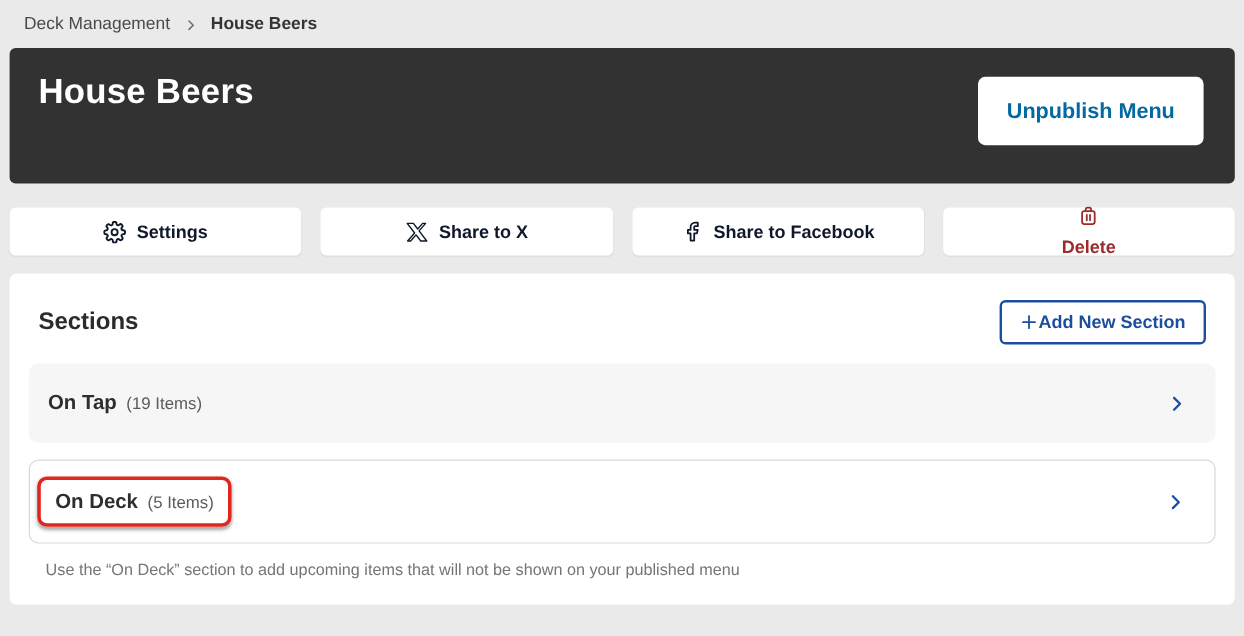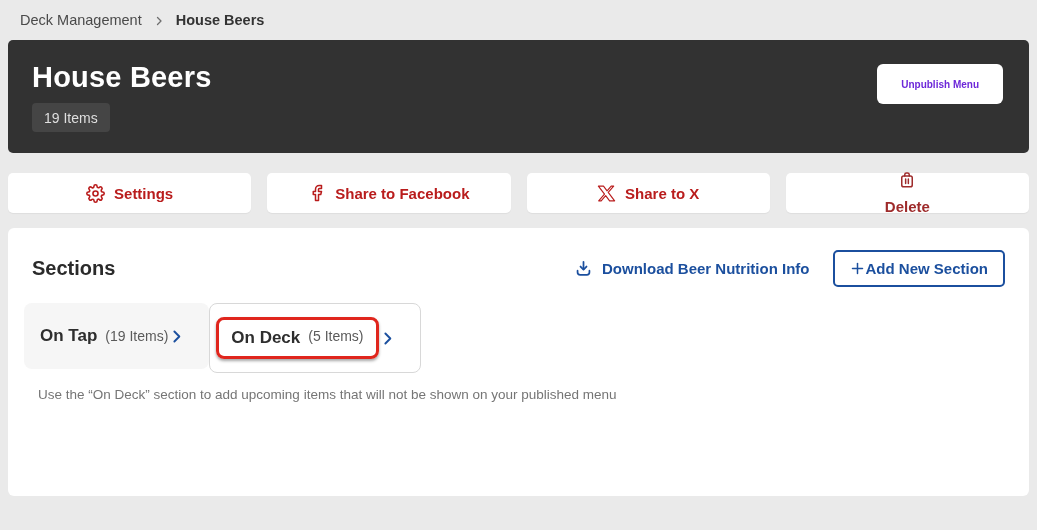--- a/index.html
+++ b/index.html
@@ -30,35 +30,35 @@
   .hero-title {
     margin:0; padding-top:21px; font-size:29px; line-height:32px;
     font-weight:700; color:#FFFFFF; letter-spacing:.2px;
   }
   .hero-badges { display:flex; gap:10px; margin-top:10px; }
   .badge {
     background:#454545; color:#DFDFDF; font-size:14px; height:29px;
     display:inline-flex; align-items:center; padding:0 12px; border-radius:4px;
   }
   .unpublish-btn {
-    position:absolute; top:24px; right:26px; height:40px; padding:0 24px;
+    position:absolute; top:24px; right:26px; height:57px; padding:0 24px;
     background:#FFFFFF; border:none; border-radius:6px;
-    color:#6d28d9; font-weight:700; font-size:10px;
+    color:#0369a1; font-weight:700; font-size:18px;
     font-family:inherit; cursor:pointer;
   }
 
   
   .toolbar {
     display:grid; grid-template-columns:repeat(4,1fr); gap:16px;
     margin:20px 8px 0;
   }
   .tool-btn {
     height:40px; background:#FFFFFF; border:none; border-radius:5px;
     display:flex; align-items:center; justify-content:center; gap:9px;
-    color:#b91c1c; font-weight:600; font-size:15px; font-family:inherit;
+    color:#0f172a; font-weight:600; font-size:15px; font-family:inherit;
     cursor:pointer; box-shadow:0 1px 1px rgba(0,0,0,.05);
   }
   .tool-btn.danger { color:#9E2B2B;flex-direction:column; }
 
   
   .panel {
     margin:15px 8px 0; background:#FFFFFF; border-radius:6px;
     padding:22px 0 22px; min-height:268px;
   }
   .panel-head {
@@ -71,32 +71,32 @@
     display:flex; align-items:center; gap:9px; background:none; border:none;
     color:#1B4F9E; font-weight:600; font-size:15px; font-family:inherit; cursor:pointer;
     padding:0;
   }
   .add-btn {
     display:flex; align-items:center; height:37px; padding:0 15px;
     background:#FFFFFF; border:2px solid #1B4F9E; border-radius:5px;
     color:#1B4F9E; font-weight:600; font-size:15px; font-family:inherit; cursor:pointer;
   }
 
-  .rows { margin:16px 16px 0; display:flex; flex-direction:row; }
+  .rows { margin:16px 16px 0; display:flex; flex-direction:column; gap:14px; }
   .section-row {
     display:flex; align-items:center; border-radius:8px;
     padding:0 24px 0 16px; cursor:pointer;
   }
   .row-ontap { height:66px; background:#F6F6F6; }
   .row-ondeck { height:70px; background:#FFFFFF; border:1px solid #D8D8D8; padding-left:6px; }
   .row-name { font-size:17px; font-weight:700; color:#2E2E2E; }
   .row-count { font-size:14px; color:#5A5A5A; margin-left:8px; }
   .row-chevron { margin-left:auto; color:#1B4F9E; }
   .annotation {
-    display:inline-flex; align-items:flex-start;
+    display:inline-flex; align-items:center;
     border:3px solid #E0261D; border-radius:8px; padding:8px 12px;
     box-shadow:0 2px 3px rgba(0,0,0,.35); background:transparent;
   }
   .panel-note {
     margin:14px 16px 0; padding-left:14px;
     font-size:13.5px; color:#757575;
   }
 </style>
 </head>
 <body>
@@ -107,81 +107,70 @@
     <svg width="12" height="12" viewBox="0 0 24 24" fill="none" stroke="currentColor" stroke-width="2.6" stroke-linecap="round" stroke-linejoin="round">
         <polyline points="9 5 16 12 9 19"></polyline>
       </svg>
   </span>
   <span class="crumb current">House Beers</span>
 </nav>
 
 <header class="hero">
   <h1 class="hero-title">House Beers</h1>
   <div class="hero-badges">
-    <span class="badge">19 Items</span>
   </div>
   <button class="unpublish-btn">Unpublish Menu</button>
 </header>
 
 <div class="toolbar">
   <button class="tool-btn">
     <span>
       <svg width="19" height="19" viewBox="0 0 24 24" fill="none" stroke="currentColor" stroke-width="2" stroke-linecap="round" stroke-linejoin="round">
           <circle cx="12" cy="12" r="3.2"></circle>
           <path d="M19.4 15a1.65 1.65 0 0 0 .33 1.82l.06.06a2 2 0 0 1-2.83 2.83l-.06-.06a1.65 1.65 0 0 0-1.82-.33 1.65 1.65 0 0 0-1 1.51V21a2 2 0 0 1-4 0v-.09A1.65 1.65 0 0 0 9 19.4a1.65 1.65 0 0 0-1.82.33l-.06.06a2 2 0 0 1-2.83-2.83l.06-.06a1.65 1.65 0 0 0 .33-1.82 1.65 1.65 0 0 0-1.51-1H3a2 2 0 0 1 0-4h.09A1.65 1.65 0 0 0 4.6 9a1.65 1.65 0 0 0-.33-1.82l-.06-.06a2 2 0 0 1 2.83-2.83l.06.06a1.65 1.65 0 0 0 1.82.33H9a1.65 1.65 0 0 0 1-1.51V3a2 2 0 0 1 4 0v.09a1.65 1.65 0 0 0 1 1.51 1.65 1.65 0 0 0 1.82-.33l.06-.06a2 2 0 0 1 2.83 2.83l-.06.06a1.65 1.65 0 0 0-.33 1.82V9a1.65 1.65 0 0 0 1.51 1H21a2 2 0 0 1 0 4h-.09a1.65 1.65 0 0 0-1.51 1z"></path>
         </svg>
     </span>
     <span>Settings</span>
   </button>
 
   <button class="tool-btn">
     <span>
+      <svg width="19" height="19" viewBox="-2 -2 28 28" fill="none" stroke="currentColor" stroke-width="1.7" stroke-linejoin="round">
+          <path d="M18.9 1.15h3.68l-8.04 9.19L24 22.85h-7.41l-5.8-7.58-6.64 7.58H.47l8.6-9.83L0 1.15h7.59l5.24 6.93 6.07-6.93z"></path>
+        </svg>
+    </span>
+    <span>Share to X</span>
+  </button>
+
+  <button class="tool-btn">
+    <span>
       <svg width="18" height="18" viewBox="0 0 24 24" fill="none" stroke="currentColor" stroke-width="2" stroke-linecap="round" stroke-linejoin="round">
           <path d="M18 2h-3a5 5 0 0 0-5 5v3H7v4h3v8h4v-8h3l1-4h-4V7a1 1 0 0 1 1-1h3z"></path>
         </svg>
     </span>
     <span>Share to Facebook</span>
-  </button>
-
-  <button class="tool-btn">
-    <span>
-      <svg width="19" height="19" viewBox="-2 -2 28 28" fill="none" stroke="currentColor" stroke-width="1.7" stroke-linejoin="round">
-          <path d="M18.9 1.15h3.68l-8.04 9.19L24 22.85h-7.41l-5.8-7.58-6.64 7.58H.47l8.6-9.83L0 1.15h7.59l5.24 6.93 6.07-6.93z"></path>
-        </svg>
-    </span>
-    <span>Share to X</span>
   </button>
 
   <button class="tool-btn danger">
     <span>
       <svg width="18" height="18" viewBox="0 0 24 24" fill="none" stroke="currentColor" stroke-width="2" stroke-linecap="round" stroke-linejoin="round">
           <rect x="5" y="6.5" width="14" height="14.5" rx="2.5"></rect>
           <path d="M9 6.5V5a2.2 2.2 0 0 1 2.2-2.2h1.6A2.2 2.2 0 0 1 15 5v1.5"></path>
           <path d="M10.2 10.8v6"></path>
           <path d="M13.8 10.8v6"></path>
         </svg>
     </span>
     <span>Delete</span>
   </button>
 </div>
 
 <section class="panel">
   <div class="panel-head">
     <h2 class="panel-title">Sections</h2>
     <div class="panel-actions">
-      <button class="download-link">
-        <span>
-          <svg width="19" height="19" viewBox="0 0 24 24" fill="none" stroke="currentColor" stroke-width="2.2" stroke-linecap="round" stroke-linejoin="round">
-              <path d="M12 3.5v9.3"></path>
-              <path d="M8.2 9.5l3.8 3.9 3.8-3.9"></path>
-              <path d="M4.5 14.8v1.9a3.3 3.3 0 0 0 3.3 3.3h8.4a3.3 3.3 0 0 0 3.3-3.3v-1.9"></path>
-            </svg>
-        </span>
-        <span>Download Beer Nutrition Info</span>
-      </button>
       <button class="add-btn">
         <span>
           <svg width="15" height="15" viewBox="0 0 24 24" fill="none" stroke="currentColor" stroke-width="2.4" stroke-linecap="round">
               <path d="M12 4v16"></path>
               <path d="M4 12h16"></path>
             </svg>
         </span>
         <span>Add New Section</span>
       </button>
     </div>

